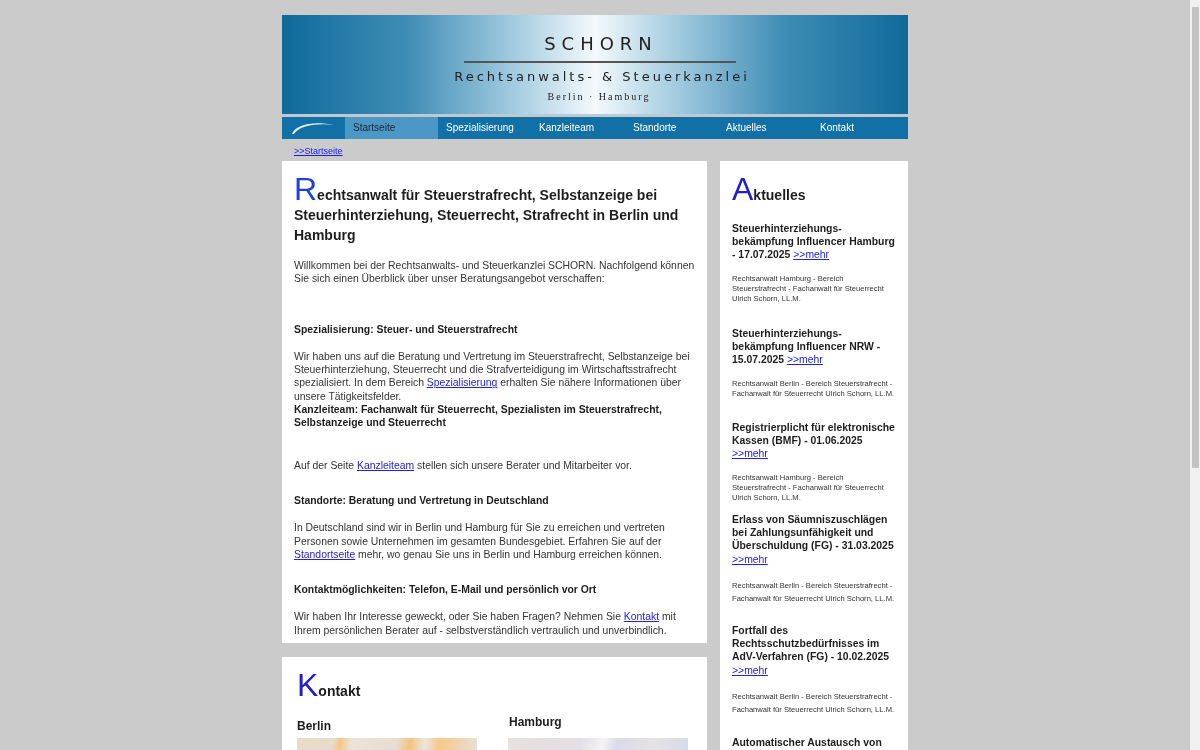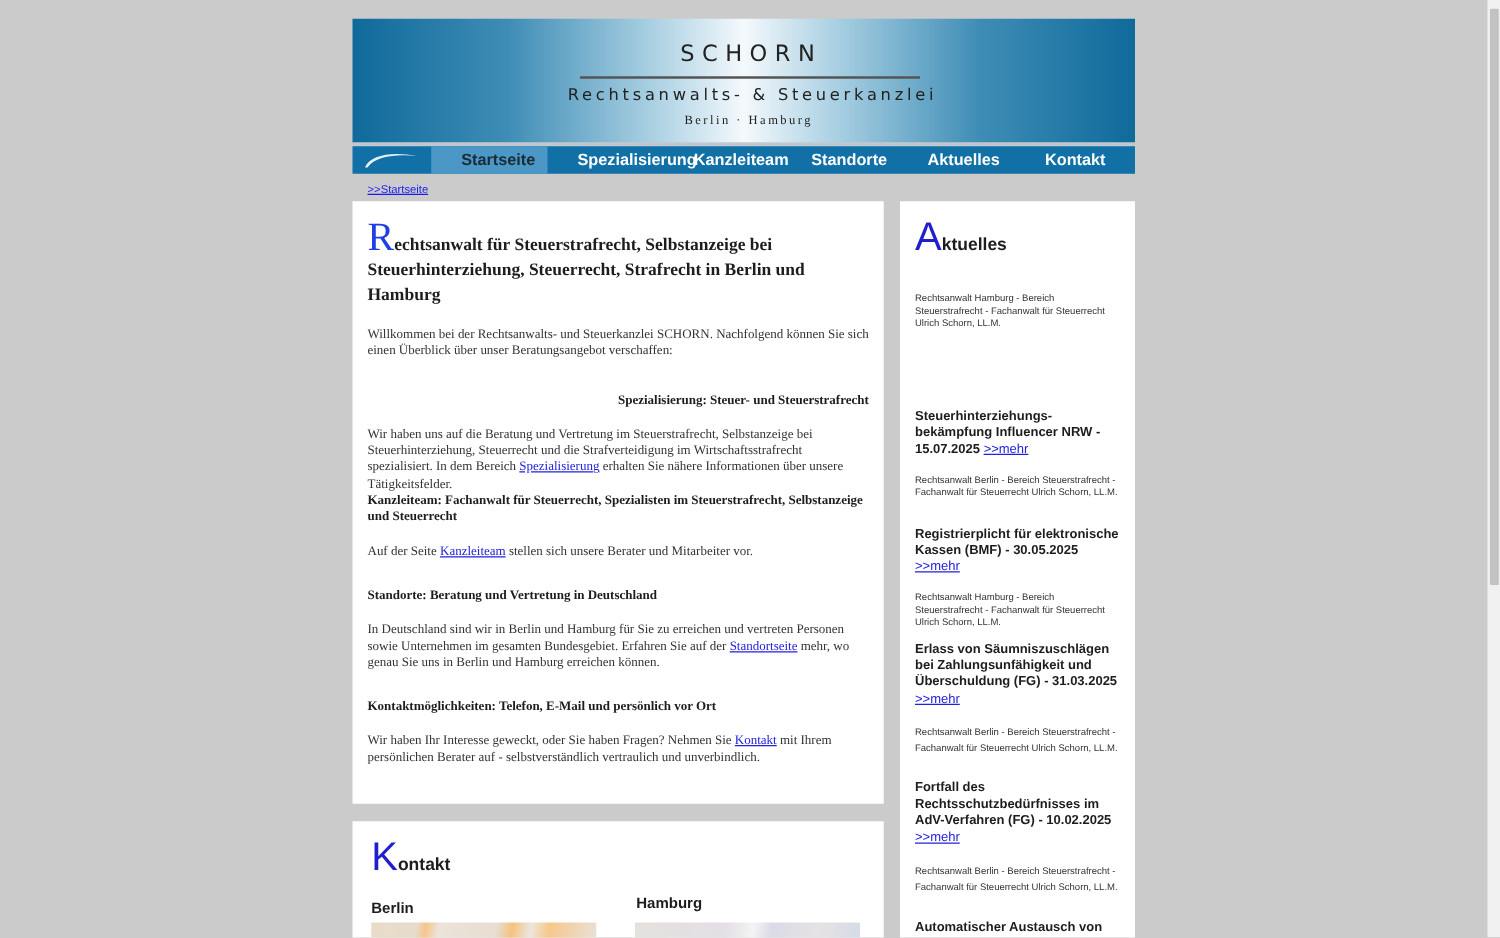--- a/index.html
+++ b/index.html
@@ -12,26 +12,26 @@
     background: linear-gradient(90deg, #0f6a9a 0%, #3f8db6 20%, #a8cfe2 38%, #f4f9fc 50%, #a8cfe2 62%, #3f8db6 80%, #0f6a9a 100%);
     border-bottom: 3px solid #bfc9cf; }
   .banner .brand { position: absolute; left: 12px; right: 0; top: 18px; text-align: center; font-size: 18px; letter-spacing: 6px; color: #222; font-family: "DejaVu Sans", sans-serif; }
   .banner .rule { position: absolute; left: 182px; width: 272px; top: 46px; height: 2px; background: #555; }
   .banner .sub { position: absolute; left: 0; right: 0; top: 54px; text-align: center; font-size: 13px; letter-spacing: 3px; color: #222; font-family: "DejaVu Sans", sans-serif; padding-left: 14px; }
   .banner .cities { position: absolute; left: 0; right: 0; top: 76px; text-align: center; font-size: 10px; letter-spacing: 2px; color: #222; font-family: Liberation Serif, serif; padding-left: 8px; }
 
   .nav { width: 626px; height: 22px; background: #1170a6; display: flex; position: relative; top: 0; }
   .nav .logo { width: 63px; height: 22px; position: relative; }
   .nav .logo svg { position: absolute; left: 8px; top: 3px; }
-  .nav .item { font-size: 13px; font-weight: bold; color: #fff; line-height: 22px; padding-left: 24px; cursor: pointer; }
+  .nav .item { font-size: 10px; font-weight: normal; color: #fff; line-height: 22px; padding-left: 8px; cursor: pointer; }
   .nav .item.active { background: #4b98c6; color: #1a2a36; }
 
   .crumb { position: absolute; left: 294px; top: 146px; font-size: 9px; color: #1a1aee; text-decoration: underline; }
 
-  .main { position: absolute; left: 282px; top: 161px; width: 425px; height: 482px; background: #fff; padding: 10px 12px; font-family: Liberation Serif, serif; }
+  .main { position: absolute; left: 282px; top: 161px; width: 425px; height: 482px; background: #fff; padding: 10px 12px; }
   .big { font-size: 33px; color: #1f3fe6; font-weight: normal; vertical-align: baseline; line-height: 1; }
   .main h1 { font-size: 14px; font-weight: bold; line-height: 20px; color: #1d1d1d; }
   .main h1 .big { font-size: 32px; }
   .main p { font-size: 10.4px; line-height: 13.3px; color: #333; }
   .main h2 { font-size: 10.4px; font-weight: bold; line-height: 13.3px; color: #1d1d1d; }
   a { color: #2222dd; text-decoration: underline; cursor: pointer; }
 
   .kontakt { position: absolute; left: 282px; top: 657px; width: 425px; height: 100px; background: #fff; }
   .kontakt .title { position: absolute; left: 15px; top: 12px; font-size: 14px; font-weight: bold; color: #1d1d1d; }
   .kontakt .title .big { font-size: 32px; font-weight: normal; color: #1f1fcc; }
@@ -76,55 +76,56 @@
     <div class="item" style="width:96px">Kontakt</div>
   </div>
 </div>
 
 <a class="crumb">&gt;&gt;Startseite</a>
 
 <div class="main">
   <h1 style="margin-top:2px;"><span class="big">R</span><span>echtsanwalt für Steuerstrafrecht, Selbstanzeige bei Steuerhinterziehung, Steuerrecht, Strafrecht in Berlin und Hamburg</span></h1>
   <p style="margin-top:14px;">Willkommen bei der Rechtsanwalts- und Steuerkanzlei SCHORN. Nachfolgend können Sie sich einen Überblick über unser Beratungsangebot verschaffen:</p>
 
-  <h2 style="margin-top:26px;text-align:right;">Spezialisierung: Steuer- und Steuerstrafrecht</h2>
+  <h2 style="margin-top:37px;">Spezialisierung: Steuer- und Steuerstrafrecht</h2>
   <p style="margin-top:14px;"><span>Wir haben uns auf die Beratung und Vertretung im Steuerstrafrecht, Selbstanzeige bei Steuerhinterziehung, Steuerrecht und die Strafverteidigung im Wirtschaftsstrafrecht spezialisiert. In dem Bereich </span><a>Spezialisierung</a><span> erhalten Sie nähere Informationen über unsere Tätigkeitsfelder.</span></p>
 
   <h2 style="">Kanzleiteam: Fachanwalt für Steuerrecht, Spezialisten im Steuerstrafrecht, Selbstanzeige und Steuerrecht</h2>
-  <p style="margin-top:14px;"><span>Auf der Seite </span><a>Kanzleiteam</a><span> stellen sich unsere Berater und Mitarbeiter vor.</span></p>
+  <p style="margin-top:29px;"><span>Auf der Seite </span><a>Kanzleiteam</a><span> stellen sich unsere Berater und Mitarbeiter vor.</span></p>
 
   <h2 style="margin-top:22px;">Standorte: Beratung und Vertretung in Deutschland</h2>
   <p style="margin-top:14px;"><span>In Deutschland sind wir in Berlin und Hamburg für Sie zu erreichen und vertreten Personen sowie Unternehmen im gesamten Bundesgebiet. Erfahren Sie auf der </span><a>Standortseite</a><span> mehr, wo genau Sie uns in Berlin und Hamburg erreichen können.</span></p>
 
   <h2 style="margin-top:22px;">Kontaktmöglichkeiten: Telefon, E-Mail und persönlich vor Ort</h2>
   <p style="margin-top:14px;"><span>Wir haben Ihr Interesse geweckt, oder Sie haben Fragen? Nehmen Sie </span><a>Kontakt</a><span> mit Ihrem persönlichen Berater auf - selbstverständlich vertraulich und unverbindlich.</span></p>
 </div>
 
 <div class="kontakt">
   <div class="title"><span class="big">K</span><span>ontakt</span></div>
   <div class="city" style="left:15px; top:62px;">Berlin</div>
   <div class="city" style="left:227px; top:58px;">Hamburg</div>
   <div class="map berlin" style="left:15px; top:81px;"></div>
   <div class="map hamburg" style="left:226px; top:81px;"></div>
 </div>
 
 <div class="side">
   <div class="title"><span class="big">A</span><span>ktuelles</span></div>
 
   <div class="news" style="top:61px;">
+    <div class="h"><span>Steuerhinterziehungs-bekämpfung Influencer Hamburg - 17.07.2025</span> <a>&gt;&gt;mehr</a></div>
     <div class="m" style="margin-top:12px;">Rechtsanwalt Hamburg - Bereich Steuerstrafrecht - Fachanwalt für Steuerrecht Ulrich Schorn, LL.M.</div>
   </div>
 
   <div class="news" style="top:166px;">
     <div class="h"><span>Steuerhinterziehungs-bekämpfung Influencer NRW - 15.07.2025</span> <a>&gt;&gt;mehr</a></div>
     <div class="m" style="margin-top:12px;">Rechtsanwalt Berlin - Bereich Steuerstrafrecht - Fachanwalt für Steuerrecht Ulrich Schorn, LL.M.</div>
   </div>
 
   <div class="news" style="top:260px;">
-    <div class="h"><span>Registrierplicht für elektronische Kassen (BMF) - 30.05.2025</span> <a>&gt;&gt;mehr</a></div>
+    <div class="h"><span>Registrierplicht für elektronische Kassen (BMF) - 01.06.2025</span> <a>&gt;&gt;mehr</a></div>
     <div class="m" style="margin-top:12px;">Rechtsanwalt Hamburg - Bereich Steuerstrafrecht - Fachanwalt für Steuerrecht Ulrich Schorn, LL.M.</div>
   </div>
 
   <div class="news" style="top:352px;">
     <div class="h"><span>Erlass von Säumniszuschlägen bei Zahlungsunfähigkeit und Überschuldung (FG) - 31.03.2025</span><br><a>&gt;&gt;mehr</a></div>
     <div class="m loose" style="margin-top:14px;">Rechtsanwalt Berlin - Bereich Steuerstrafrecht - Fachanwalt für Steuerrecht Ulrich Schorn, LL.M.</div>
   </div>
 
   <div class="news" style="top:463px;">
     <div class="h"><span>Fortfall des Rechtsschutzbedürfnisses im AdV-Verfahren (FG) - 10.02.2025</span><br><a>&gt;&gt;mehr</a></div>

